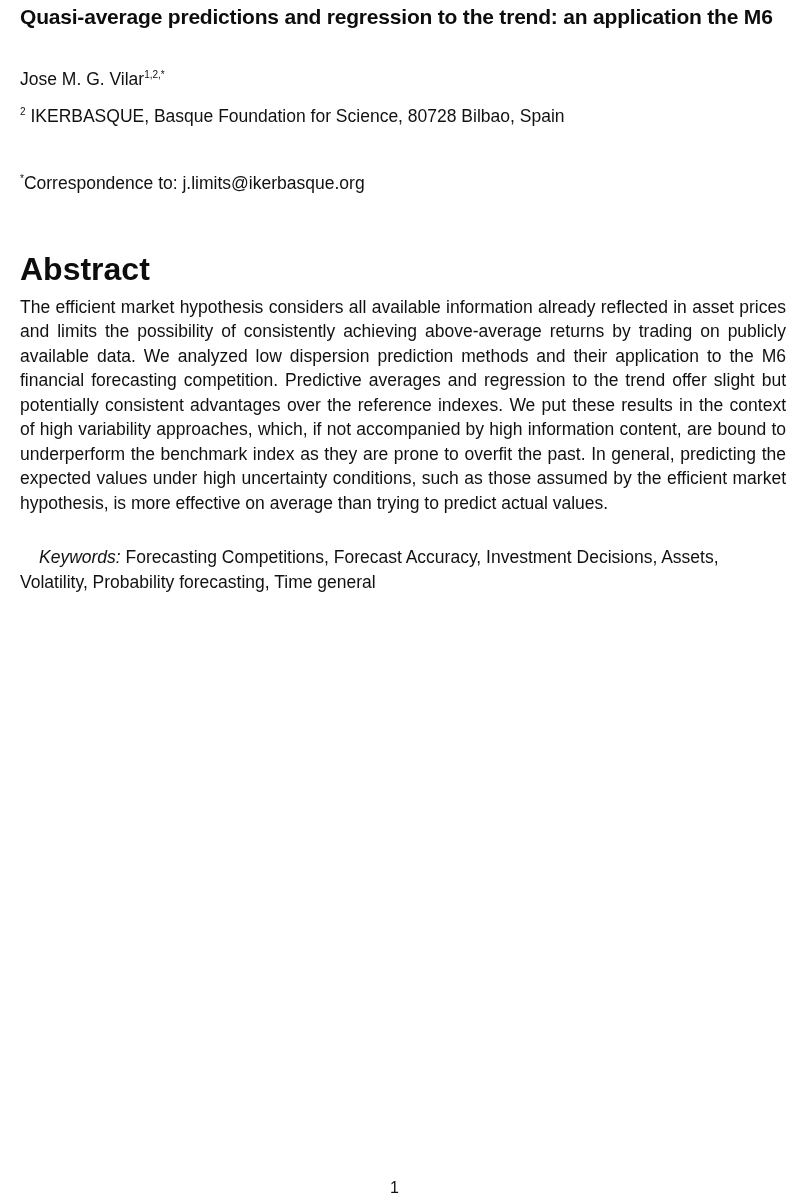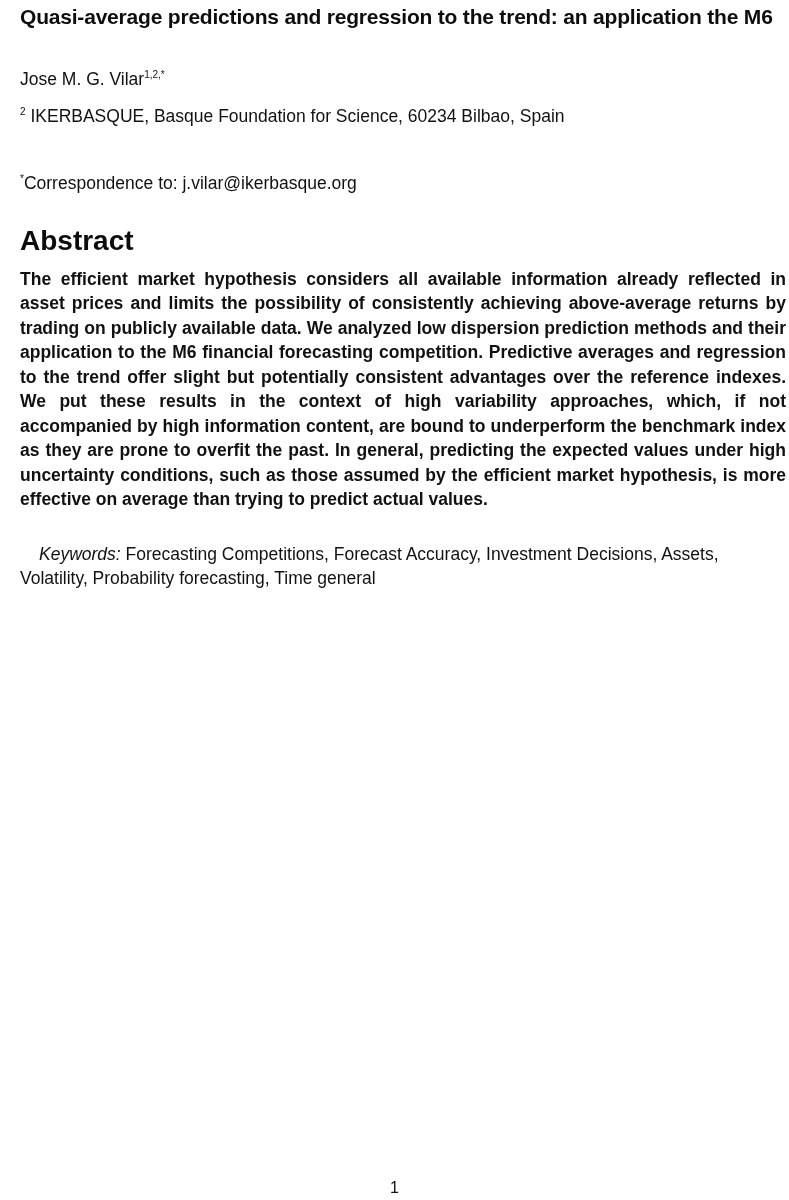--- a/index.html
+++ b/index.html
@@ -44,30 +44,29 @@
     margin: 14px 0 0 0;
     text-align: justify;
   }
   .affil-2 {
     margin: 12px 0 0 0;
   }
   .correspondence {
     margin: 43px 0 0 0;
   }
   .abstract-heading {
-    margin: 30px 0 0 0;
-    font-size: 28px;
+    margin: 58px 0 0 0;
+    font-size: 32px;
     font-weight: 700;
     line-height: 30px;
     color: #0d0d0d;
   }
   .abstract-body {
     margin: 11px 0 0 0;
     text-align: justify;
-    font-weight: bold;
   }
   .keywords {
     margin: 30px 0 0 0;
   }
   .keywords .kw-label { font-style: italic; margin-left: 19px; }
   .page-number {
     position: absolute;
     left: 0;
     right: 0;
     bottom: 3px;
@@ -81,23 +80,23 @@
 
 <div class="page">
 
   <h1 class="title">
     <span class="tline">Quasi-average predictions and regression to the trend: an application the M6</span>
   </h1>
 
   <p class="bodytext author-line"><span>Jose M. G. Vilar</span><sup class="marker">1,2,*</sup></p>
 
 
-  <p class="bodytext affil-2"><sup class="marker">2</sup><span> IKERBASQUE, Basque Foundation for Science, 60234 Bilbao, Spain</span></p>
+  <p class="bodytext affil-2"><sup class="marker">2</sup><span> IKERBASQUE, Basque Foundation for Science, 80728 Bilbao, Spain</span></p>
 
-  <p class="bodytext correspondence"><sup class="marker">*</sup><span>Correspondence to: </span><span>j.vilar@ikerbasque.org</span></p>
+  <p class="bodytext correspondence"><sup class="marker">*</sup><span>Correspondence to: </span><span>j.limits@ikerbasque.org</span></p>
 
   <h2 class="abstract-heading">Abstract</h2>
 
   <p class="bodytext abstract-body">The efficient market hypothesis considers all available information already reflected in asset prices and limits the possibility of consistently achieving above-average returns by trading on publicly available data. We analyzed low dispersion prediction methods and their application to the M6 financial forecasting competition. Predictive averages and regression to the trend offer slight but potentially consistent advantages over the reference indexes. We put these results in the context of high variability approaches, which, if not accompanied by high information content, are bound to underperform the benchmark index as they are prone to overfit the past. In general, predicting the expected values under high uncertainty conditions, such as those assumed by the efficient market hypothesis, is more effective on average than trying to predict actual values.</p>
 
   <p class="bodytext keywords"><span class="kw-label">Keywords:</span><span> Forecasting Competitions, Forecast Accuracy, Investment Decisions, Assets, Volatility, Probability forecasting, Time general</span></p>
 
   <div class="page-number">1</div>
 
 </div>

